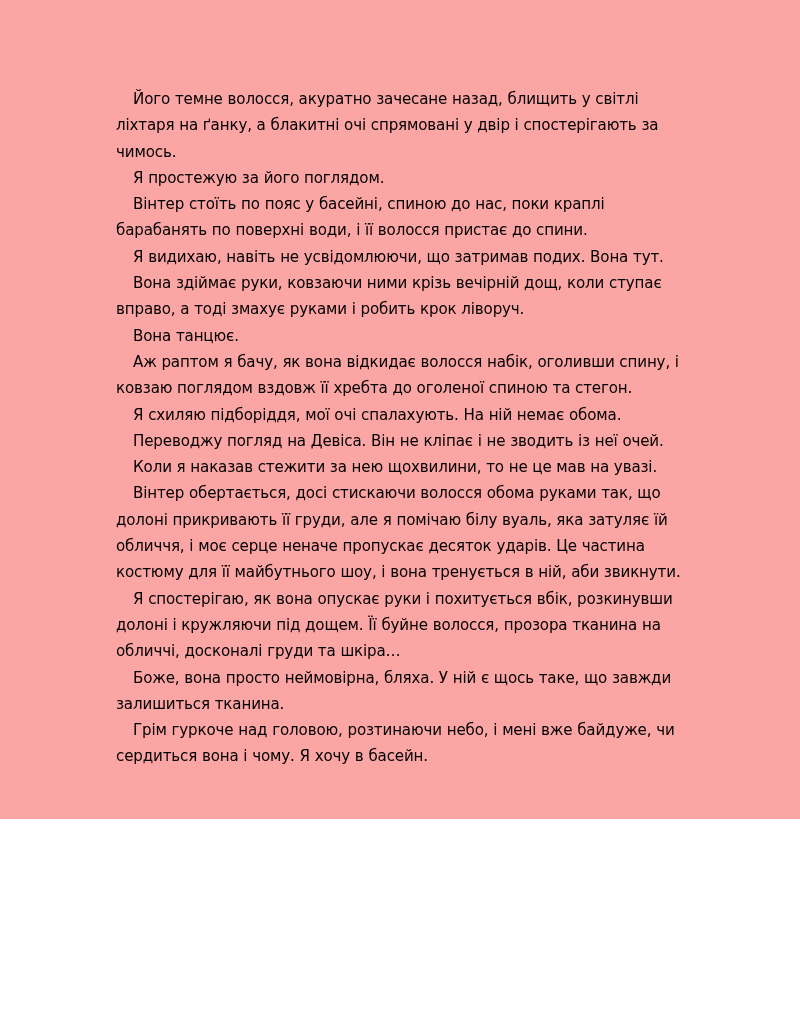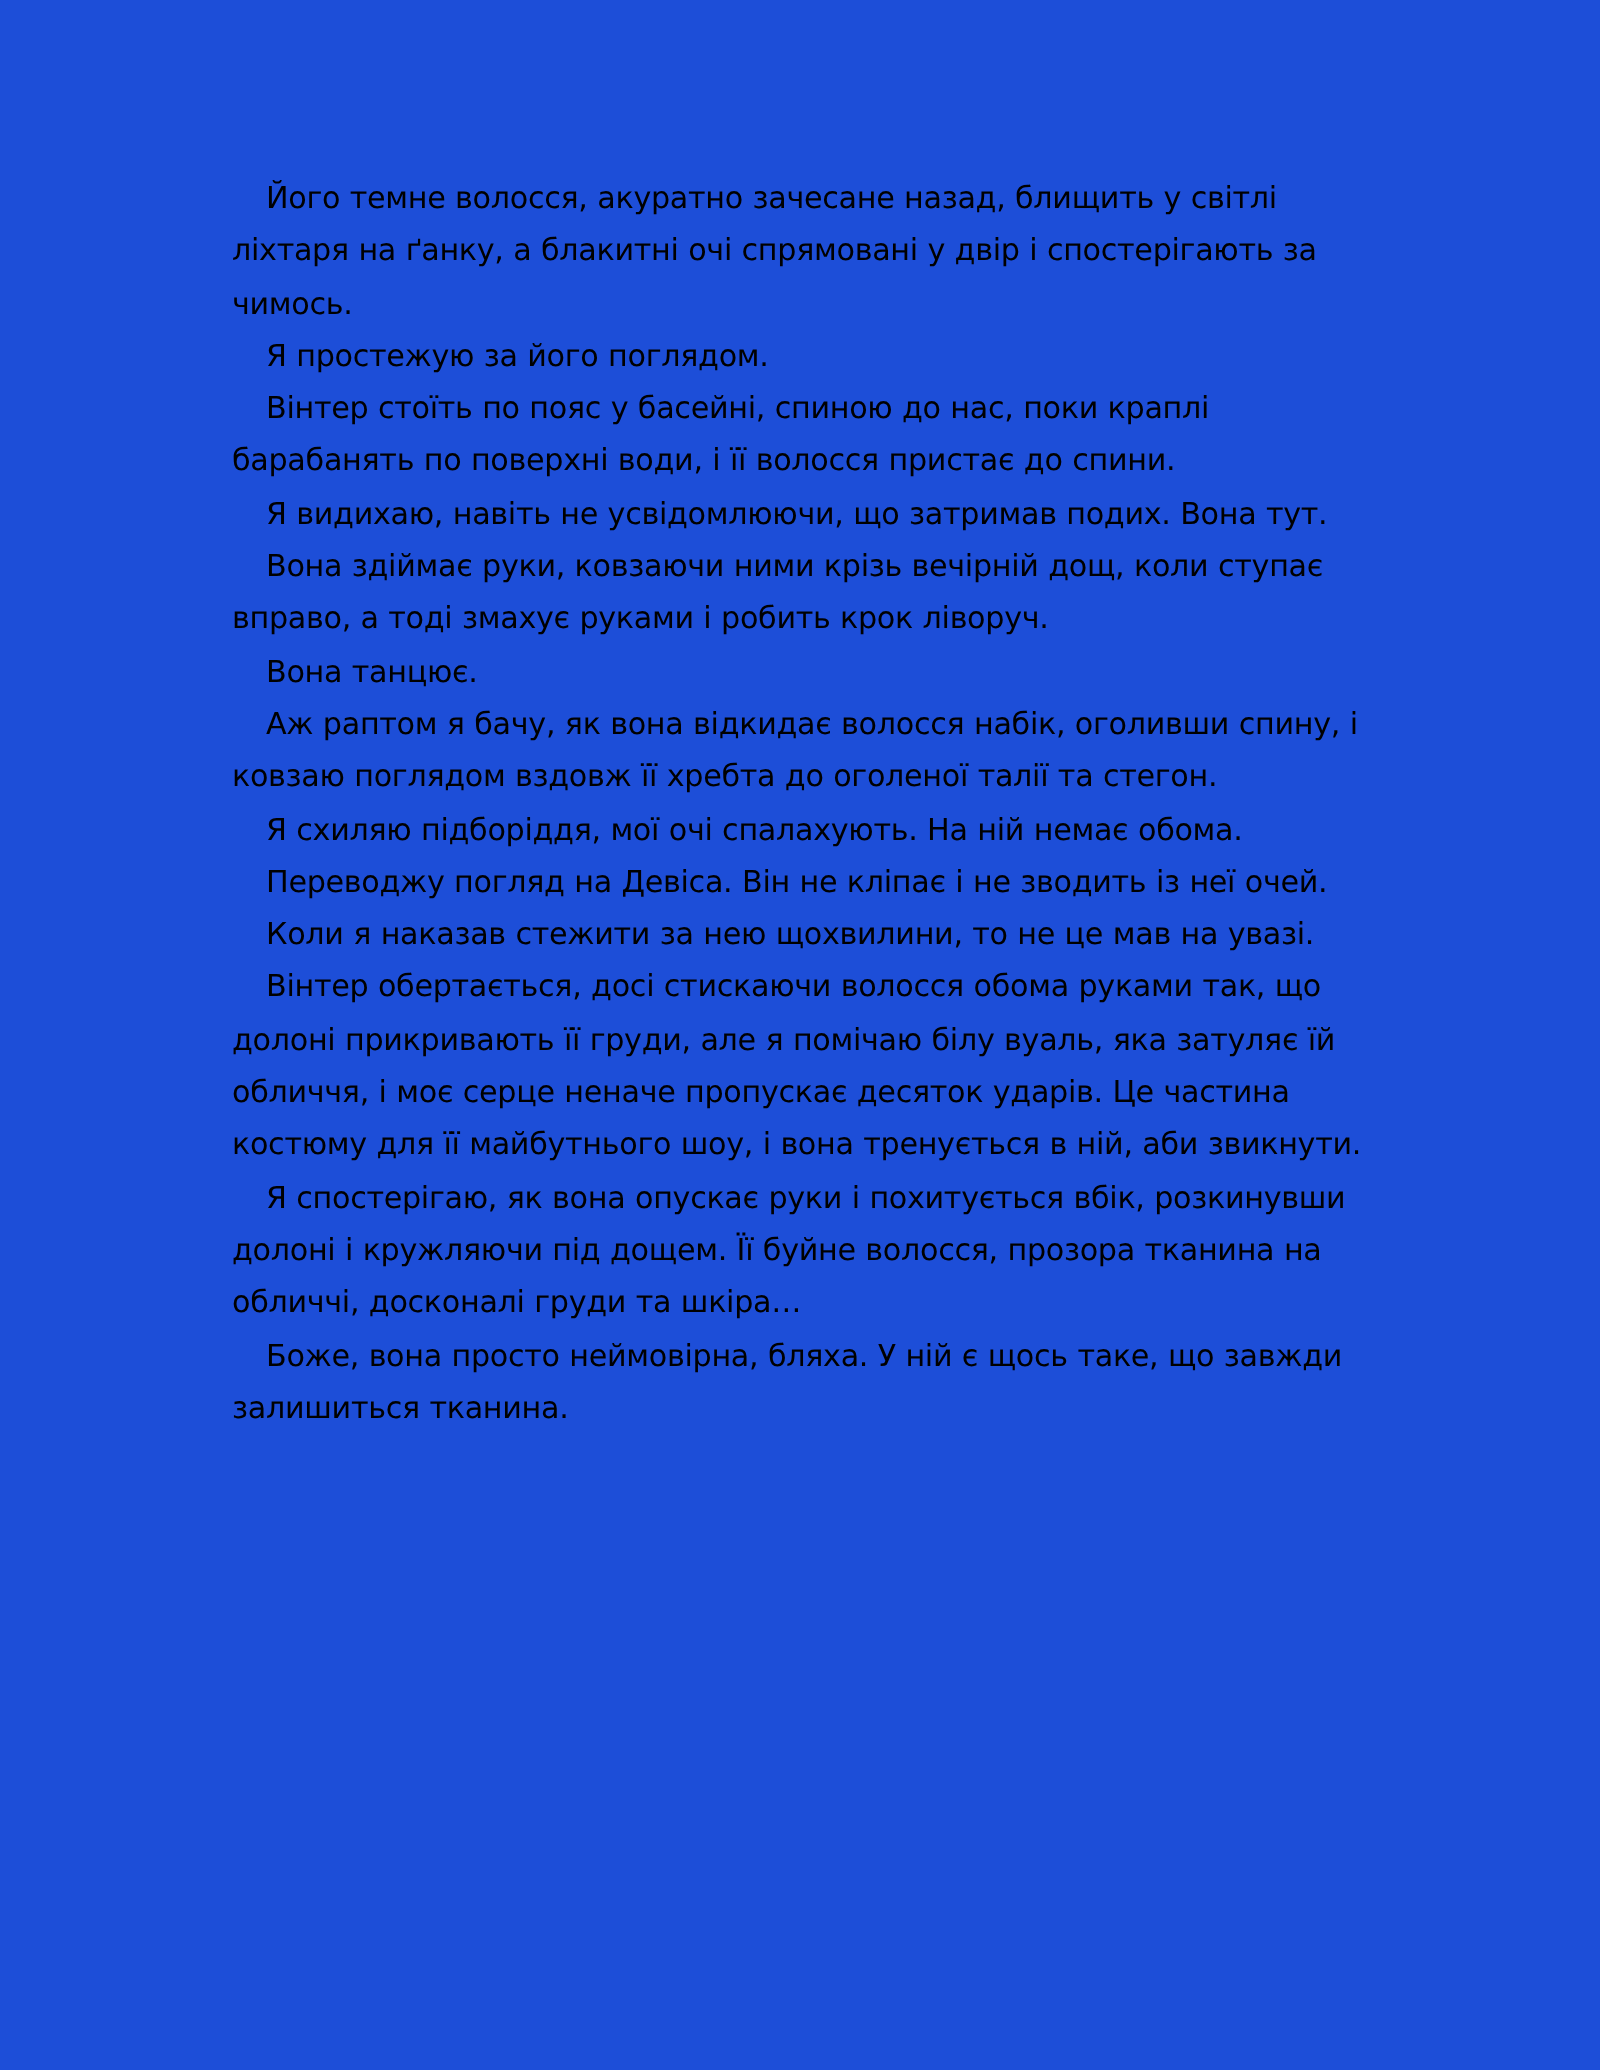--- a/index.html
+++ b/index.html
@@ -12,22 +12,22 @@
     height: 1035px;
     background: #ffffff;
     font-family: "DejaVu Sans", "Liberation Sans", sans-serif;
     color: #000000;
     overflow: hidden;
   }
 
   .page {
     position: relative;
     width: 800px;
-    height: 1035px;
-    background: #1d4ed8;
+    height: 819px;
+    background: #fca5a5;
     box-sizing: border-box;
   }
 
   .text-column {
     position: absolute;
     left: 116px;
     top: 86px;
     width: 574px;
   }
 
@@ -49,21 +49,22 @@
 <body>
 
 <div class="page">
   <div class="text-column">
     <p class="para">Його темне волосся, акуратно зачесане назад, блищить у світлі ліхтаря на ґанку, а блакитні очі спрямовані у двір і спостерігають за чимось.</p>
     <p class="para">Я простежую за його поглядом.</p>
     <p class="para">Вінтер стоїть по пояс у басейні, спиною до нас, поки краплі барабанять по поверхні води, і її волосся пристає до спини.</p>
     <p class="para">Я видихаю, навіть не усвідомлюючи, що затримав подих. Вона тут.</p>
     <p class="para">Вона здіймає руки, ковзаючи ними крізь вечірній дощ, коли ступає вправо, а тоді змахує руками і робить крок ліворуч.</p>
     <p class="para">Вона танцює.</p>
-    <p class="para">Аж раптом я бачу, як вона відкидає волосся набік, оголивши спину, і ковзаю поглядом вздовж її хребта до оголеної талії та стегон.</p>
+    <p class="para">Аж раптом я бачу, як вона відкидає волосся набік, оголивши спину, і ковзаю поглядом вздовж її хребта до оголеної спиною та стегон.</p>
     <p class="para">Я схиляю підборіддя, мої очі спалахують. На ній немає обома.</p>
     <p class="para">Переводжу погляд на Девіса. Він не кліпає і не зводить із неї очей.</p>
     <p class="para">Коли я наказав стежити за нею щохвилини, то не це мав на увазі.</p>
     <p class="para">Вінтер обертається, досі стискаючи волосся обома руками так, що долоні прикривають її груди, але я помічаю білу вуаль, яка затуляє їй обличчя, і моє серце неначе пропускає десяток ударів. Це частина костюму для її майбутнього шоу, і вона тренується в ній, аби звикнути.</p>
     <p class="para">Я спостерігаю, як вона опускає руки і похитується вбік, розкинувши долоні і кружляючи під дощем. Її буйне волосся, прозора тканина на обличчі, досконалі груди та шкіра…</p>
     <p class="para">Боже, вона просто неймовірна, бляха. У ній є щось таке, що завжди залишиться тканина.</p>
+    <p class="para">Грім гуркоче над головою, розтинаючи небо, і мені вже байдуже, чи сердиться вона і чому. Я хочу в басейн.</p>
   </div>
 </div>
 
 </body></html>

